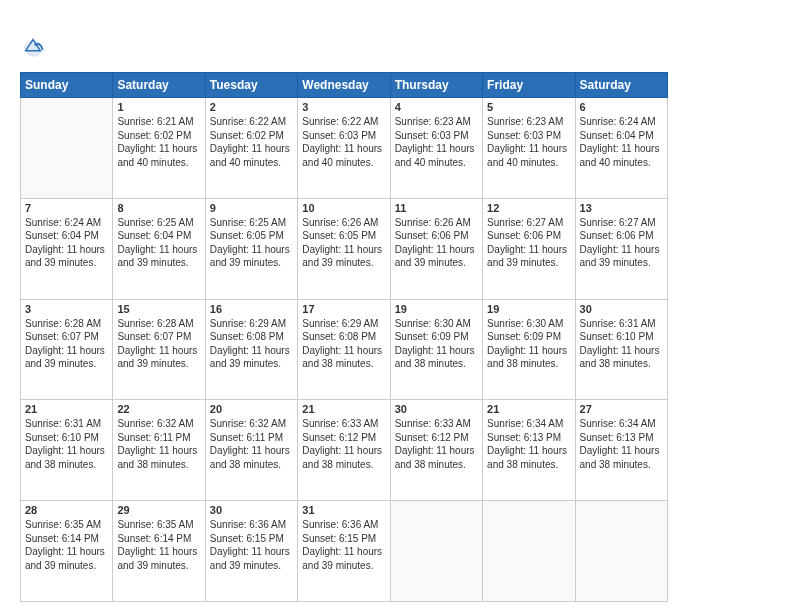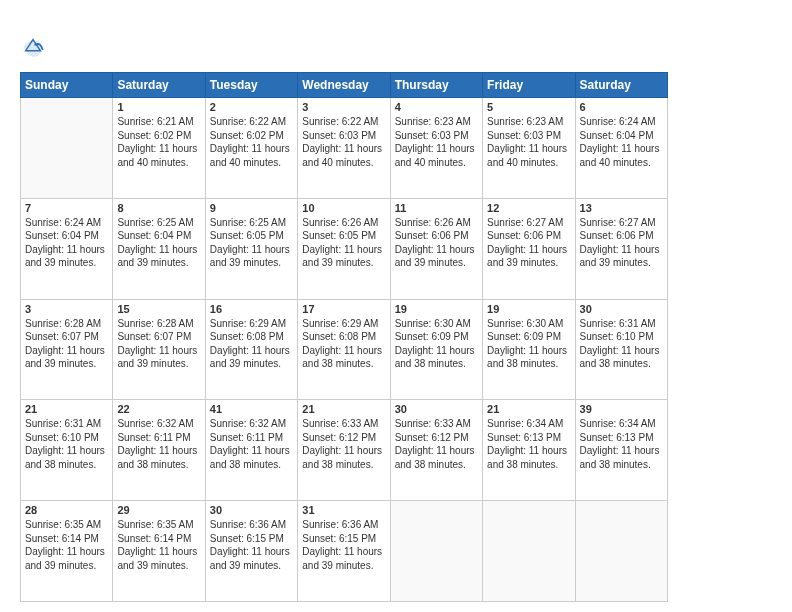--- a/index.html
+++ b/index.html
@@ -221,37 +221,37 @@
         <tr>
           <td>
             <div class="day-num">21</div>
             <div class="cell-info">Sunrise: 6:31 AM<br>Sunset: 6:10 PM<br>Daylight: 11 hours and 38 minutes.</div>
           </td>
           <td>
             <div class="day-num">22</div>
             <div class="cell-info">Sunrise: 6:32 AM<br>Sunset: 6:11 PM<br>Daylight: 11 hours and 38 minutes.</div>
           </td>
           <td>
-            <div class="day-num">41</div>
+            <div class="day-num">20</div>
             <div class="cell-info">Sunrise: 6:32 AM<br>Sunset: 6:11 PM<br>Daylight: 11 hours and 38 minutes.</div>
           </td>
           <td>
             <div class="day-num">21</div>
             <div class="cell-info">Sunrise: 6:33 AM<br>Sunset: 6:12 PM<br>Daylight: 11 hours and 38 minutes.</div>
           </td>
           <td>
             <div class="day-num">30</div>
             <div class="cell-info">Sunrise: 6:33 AM<br>Sunset: 6:12 PM<br>Daylight: 11 hours and 38 minutes.</div>
           </td>
           <td>
             <div class="day-num">21</div>
             <div class="cell-info">Sunrise: 6:34 AM<br>Sunset: 6:13 PM<br>Daylight: 11 hours and 38 minutes.</div>
           </td>
           <td>
-            <div class="day-num">39</div>
+            <div class="day-num">27</div>
             <div class="cell-info">Sunrise: 6:34 AM<br>Sunset: 6:13 PM<br>Daylight: 11 hours and 38 minutes.</div>
           </td>
         </tr>
         <tr>
           <td>
             <div class="day-num">28</div>
             <div class="cell-info">Sunrise: 6:35 AM<br>Sunset: 6:14 PM<br>Daylight: 11 hours and 39 minutes.</div>
           </td>
           <td>
             <div class="day-num">29</div>

